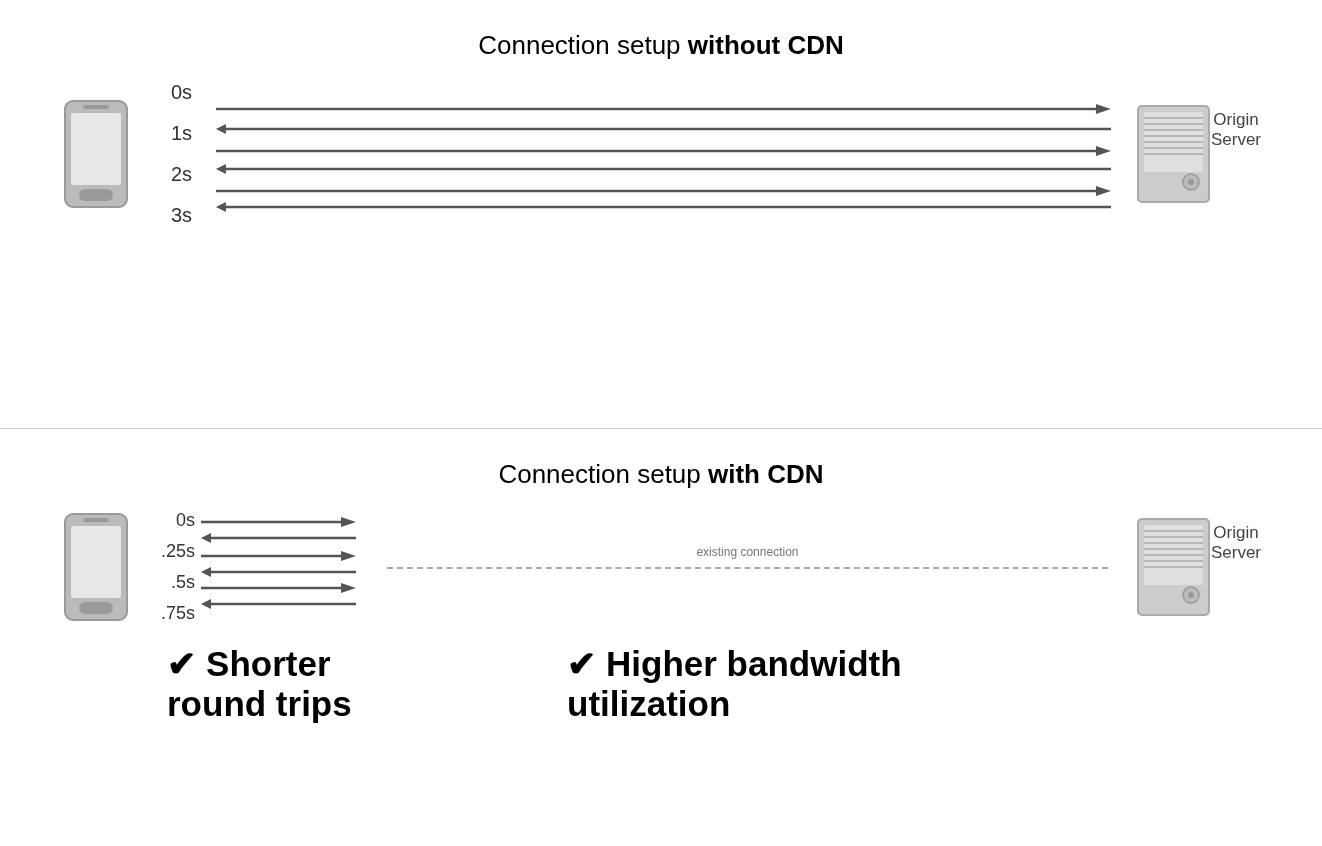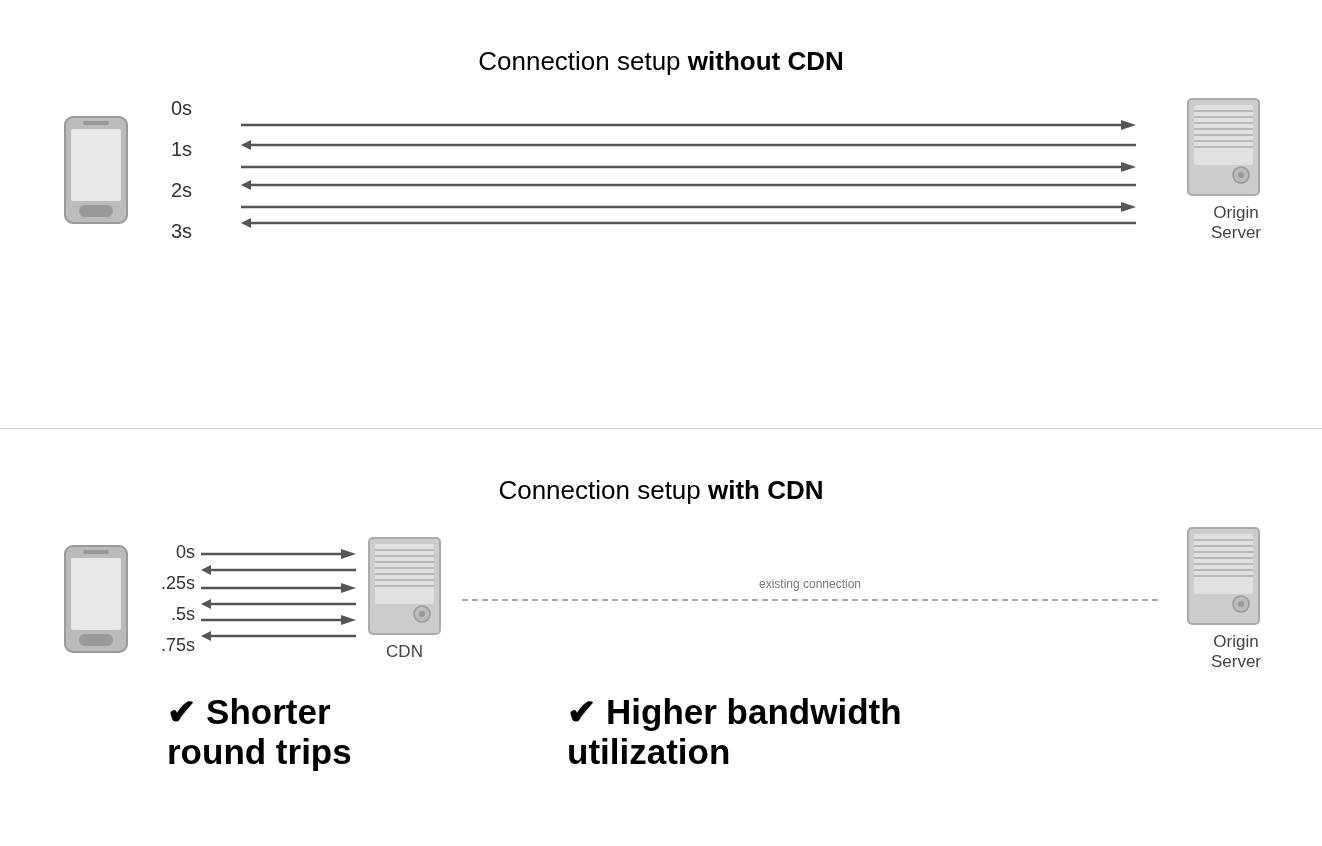--- a/index.html
+++ b/index.html
@@ -13,21 +13,20 @@
       flex-direction: column;
     }
 
     .diagram-section {
       flex: 1;
       display: flex;
       flex-direction: column;
       align-items: center;
       padding: 20px 40px;
       position: relative;
-      margin-top: 16px;
     }
 
     .diagram-section.top {
       border-bottom: 1.5px solid #ccc;
       padding-bottom: 30px;
     }
 
     .section-title {
       font-size: 26px;
       font-weight: normal;
@@ -92,22 +91,22 @@
     
     .server-label {
       font-size: 17px;
       text-align: center;
       color: #444;
       margin-top: 6px;
     }
 
     .server-wrapper {
       display: flex;
-      flex-direction: column;
-      align-items: flex-end;
+      flex-direction: row;
+      align-items: flex-start;
       margin-left: 8px;
     }
 
     .phone-wrapper {
       display: flex;
       flex-direction: column;
       align-items: center;
       margin-right: 16px;
     }
 
@@ -291,36 +290,20 @@
         <polygon points="10,57 0,62 10,67" fill="#555"></polygon>
 
         <line x1="0" y1="78" x2="140" y2="78" stroke="#555" stroke-width="2.5"></line>
         <polygon points="140,73 155,78 140,83" fill="#555"></polygon>
 
         <line x1="155" y1="94" x2="10" y2="94" stroke="#555" stroke-width="2.5"></line>
         <polygon points="10,89 0,94 10,99" fill="#555"></polygon>
       </svg>
     </div>
 
-    <div class="cdn-server-wrapper">
-      <svg class="device-server" viewBox="0 0 75 100" fill="none" xmlns="http://www.w3.org/2000/svg">
-        <rect x="2" y="2" width="71" height="96" rx="4" fill="#ccc" stroke="#aaa" stroke-width="2"></rect>
-        <rect x="8" y="8" width="59" height="60" rx="2" fill="#e0e0e0"></rect>
-        <line x1="8" y1="14" x2="67" y2="14" stroke="#aaa" stroke-width="1.5"></line>
-        <line x1="8" y1="20" x2="67" y2="20" stroke="#aaa" stroke-width="1.5"></line>
-        <line x1="8" y1="26" x2="67" y2="26" stroke="#aaa" stroke-width="1.5"></line>
-        <line x1="8" y1="32" x2="67" y2="32" stroke="#aaa" stroke-width="1.5"></line>
-        <line x1="8" y1="38" x2="67" y2="38" stroke="#aaa" stroke-width="1.5"></line>
-        <line x1="8" y1="44" x2="67" y2="44" stroke="#aaa" stroke-width="1.5"></line>
-        <line x1="8" y1="50" x2="67" y2="50" stroke="#aaa" stroke-width="1.5"></line>
-        <circle cx="55" cy="78" r="8" fill="#bbb" stroke="#999" stroke-width="1.5"></circle>
-        <circle cx="55" cy="78" r="3" fill="#999"></circle>
-      </svg>
-      <div class="cdn-label">CDN</div>
-    </div>
 
     <div class="existing-connection-area">
       <div class="existing-label">existing connection</div>
       <div class="dotted-line"></div>
     </div>
 
     <div class="server-wrapper">
       <svg class="device-server" viewBox="0 0 75 100" fill="none" xmlns="http://www.w3.org/2000/svg">
         <rect x="2" y="2" width="71" height="96" rx="4" fill="#ccc" stroke="#aaa" stroke-width="2"></rect>
         <rect x="8" y="8" width="59" height="60" rx="2" fill="#e0e0e0"></rect>

